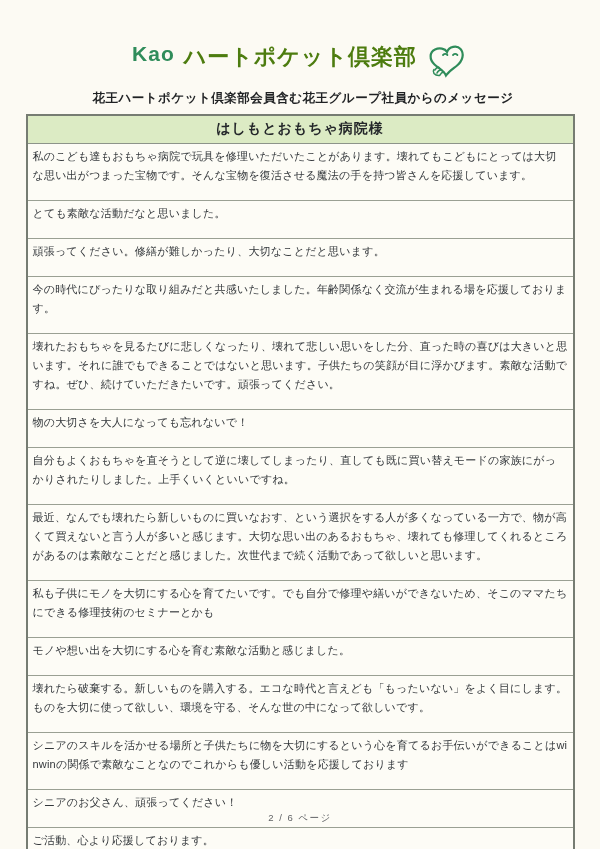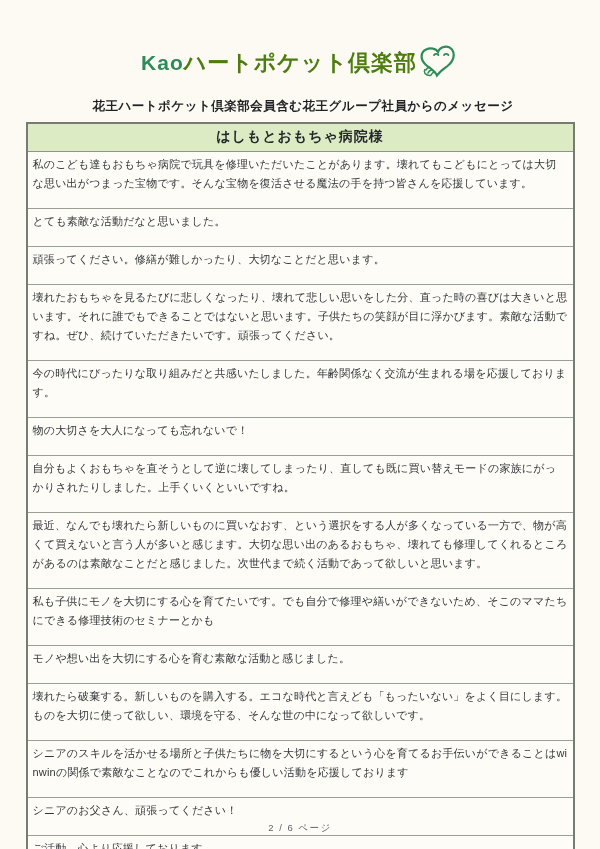--- a/index.html
+++ b/index.html
@@ -12,39 +12,39 @@
     position:relative;
     width:600px;height:849px;
     margin:0 auto;
     background:#fcfaf3;
     overflow:hidden;
     box-sizing:border-box;
   }
   .logo-row{
     margin-top:42px;
     display:flex;
-    align-items:center;
     justify-content:center;
+    gap:9px;
   }
   .brand{
     color:#2f8c5a;
     font-size:21px;
     font-weight:bold;
     letter-spacing:1px;
     transform:scaleY(0.95);
   }
   .logo-title{
     color:#4d7c0f;
     font-size:22px;
     font-weight:bold;
     letter-spacing:1px;
   }
   .mascot{flex:0 0 auto;margin-top:2px;}
   .subtitle{
-    margin-top:14px;
+    margin-top:6px;
     text-align:center;
     font-size:12.5px;
     font-weight:bold;
     color:#1f2123;
     letter-spacing:0.5px;
     padding-left:6px;
   }
   .msg-table{
     width:549px;
     margin:7px auto 0 auto;
@@ -71,21 +71,21 @@
     display:block;
     font-size:11px;
     line-height:19px;
     color:#33373b;
     padding:3px 5px 15px 5px;
     letter-spacing:0.2px;
     word-break:break-all;
   }
   .footer{
     position:absolute;
-    bottom:14px;
+    bottom:24px;
     left:0;right:0;
     text-align:center;
     font-size:9.5px;
     color:#606265;
     letter-spacing:1.5px;
     margin-top:39px;
   }
 </style>
 </head>
 <body>
@@ -114,24 +114,24 @@
         <div class="msg-row">
         <span class="msg-text">私のこども達もおもちゃ病院で玩具を修理いただいたことがあります。壊れてもこどもにとっては大切な思い出がつまった宝物です。そんな宝物を復活させる魔法の手を持つ皆さんを応援しています。</span>
       </div>
         <div class="msg-row">
         <span class="msg-text">とても素敵な活動だなと思いました。</span>
       </div>
         <div class="msg-row">
         <span class="msg-text">頑張ってください。修繕が難しかったり、大切なことだと思います。</span>
       </div>
         <div class="msg-row">
-        <span class="msg-text">壊れたおもちゃを見るたびに悲しくなったり、壊れて悲しい思いをした分、直った時の喜びは大きいと思います。それに誰でもできることではないと思います。子供たちの笑顔が目に浮かびます。素敵な活動ですね。ぜひ、続けていただきたいです。頑張ってください。</span>
+        <span class="msg-text">今の時代にぴったりな取り組みだと共感いたしました。年齢関係なく交流が生まれる場を応援しております。</span>
       </div>
         <div class="msg-row">
-        <span class="msg-text">今の時代にぴったりな取り組みだと共感いたしました。年齢関係なく交流が生まれる場を応援しております。</span>
+        <span class="msg-text">壊れたおもちゃを見るたびに悲しくなったり、壊れて悲しい思いをした分、直った時の喜びは大きいと思います。それに誰でもできることではないと思います。子供たちの笑顔が目に浮かびます。素敵な活動ですね。ぜひ、続けていただきたいです。頑張ってください。</span>
       </div>
         <div class="msg-row">
         <span class="msg-text">物の大切さを大人になっても忘れないで！</span>
       </div>
         <div class="msg-row">
         <span class="msg-text">自分もよくおもちゃを直そうとして逆に壊してしまったり、直しても既に買い替えモードの家族にがっかりされたりしました。上手くいくといいですね。</span>
       </div>
         <div class="msg-row">
         <span class="msg-text">最近、なんでも壊れたら新しいものに買いなおす、という選択をする人が多くなっている一方で、物が高くて買えないと言う人が多いと感じます。大切な思い出のあるおもちゃ、壊れても修理してくれるところがあるのは素敵なことだと感じました。次世代まで続く活動であって欲しいと思います。</span>
       </div>

